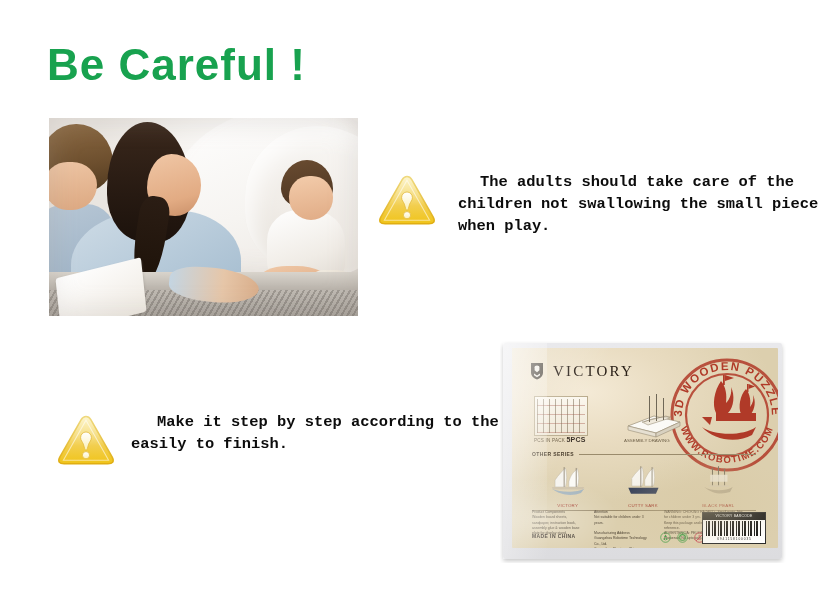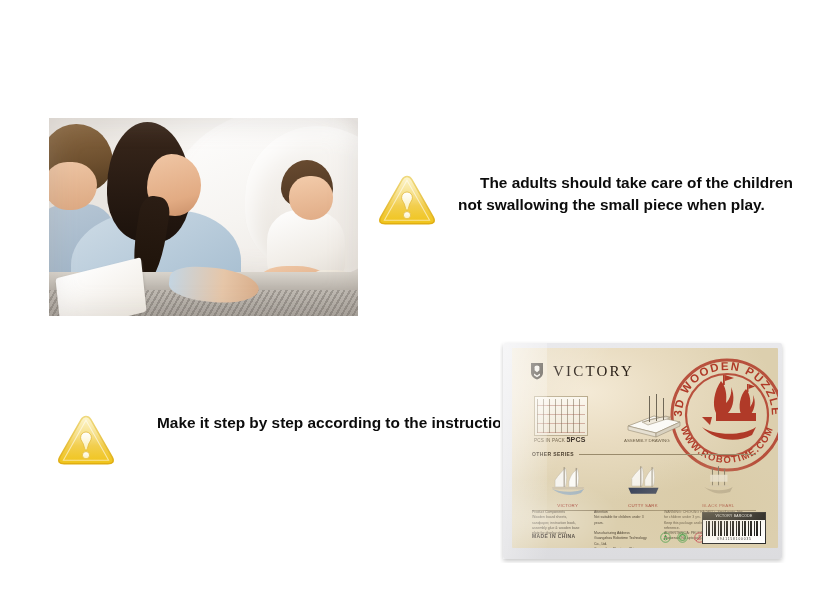--- a/index.html
+++ b/index.html
@@ -201,21 +201,21 @@
   .warn-1 { left: 378px; top: 172px; }
   .warn-2 { left: 57px;  top: 412px; }
 
   .tri {
     width: 58px;
     height: 52px;
     flex: 0 0 auto;
     margin-top: 2px;
   }
   .warn-text {
-    font-family: Liberation Sans, sans-serif;
+    font-family: Liberation Mono, monospace;
     font-weight: bold;
     font-size: 15.4px;
     line-height: 1.42;
     color: #0c0c0c;
     margin-left: 14px;
     white-space: pre-line;
   }
   .warn-1 .warn-text { margin-left: 22px; text-indent: 22px; }
   .warn-2 .warn-text { margin-left: 16px; text-indent: 26px; }
 
@@ -395,20 +395,21 @@
   }
   .barcode .bc-num {
     font-size: 3.2px; text-align: center; color:#222; line-height: 6px;
   }
 </style>
 </head>
 <body>
 
 <div class="page">
 
+  <div class="title">Be Careful !</div>
 
   <div class="photo-family">
     <div class="ph-bg"></div>
     <div class="ph-cushion"></div>
     <div class="ph-cushion2"></div>
     <div class="ph-boy-body"></div>
     <div class="ph-boy-hair"></div>
     <div class="ph-boy-face"></div>
     <div class="ph-mom-body"></div>
     <div class="ph-mom-hair"></div>

